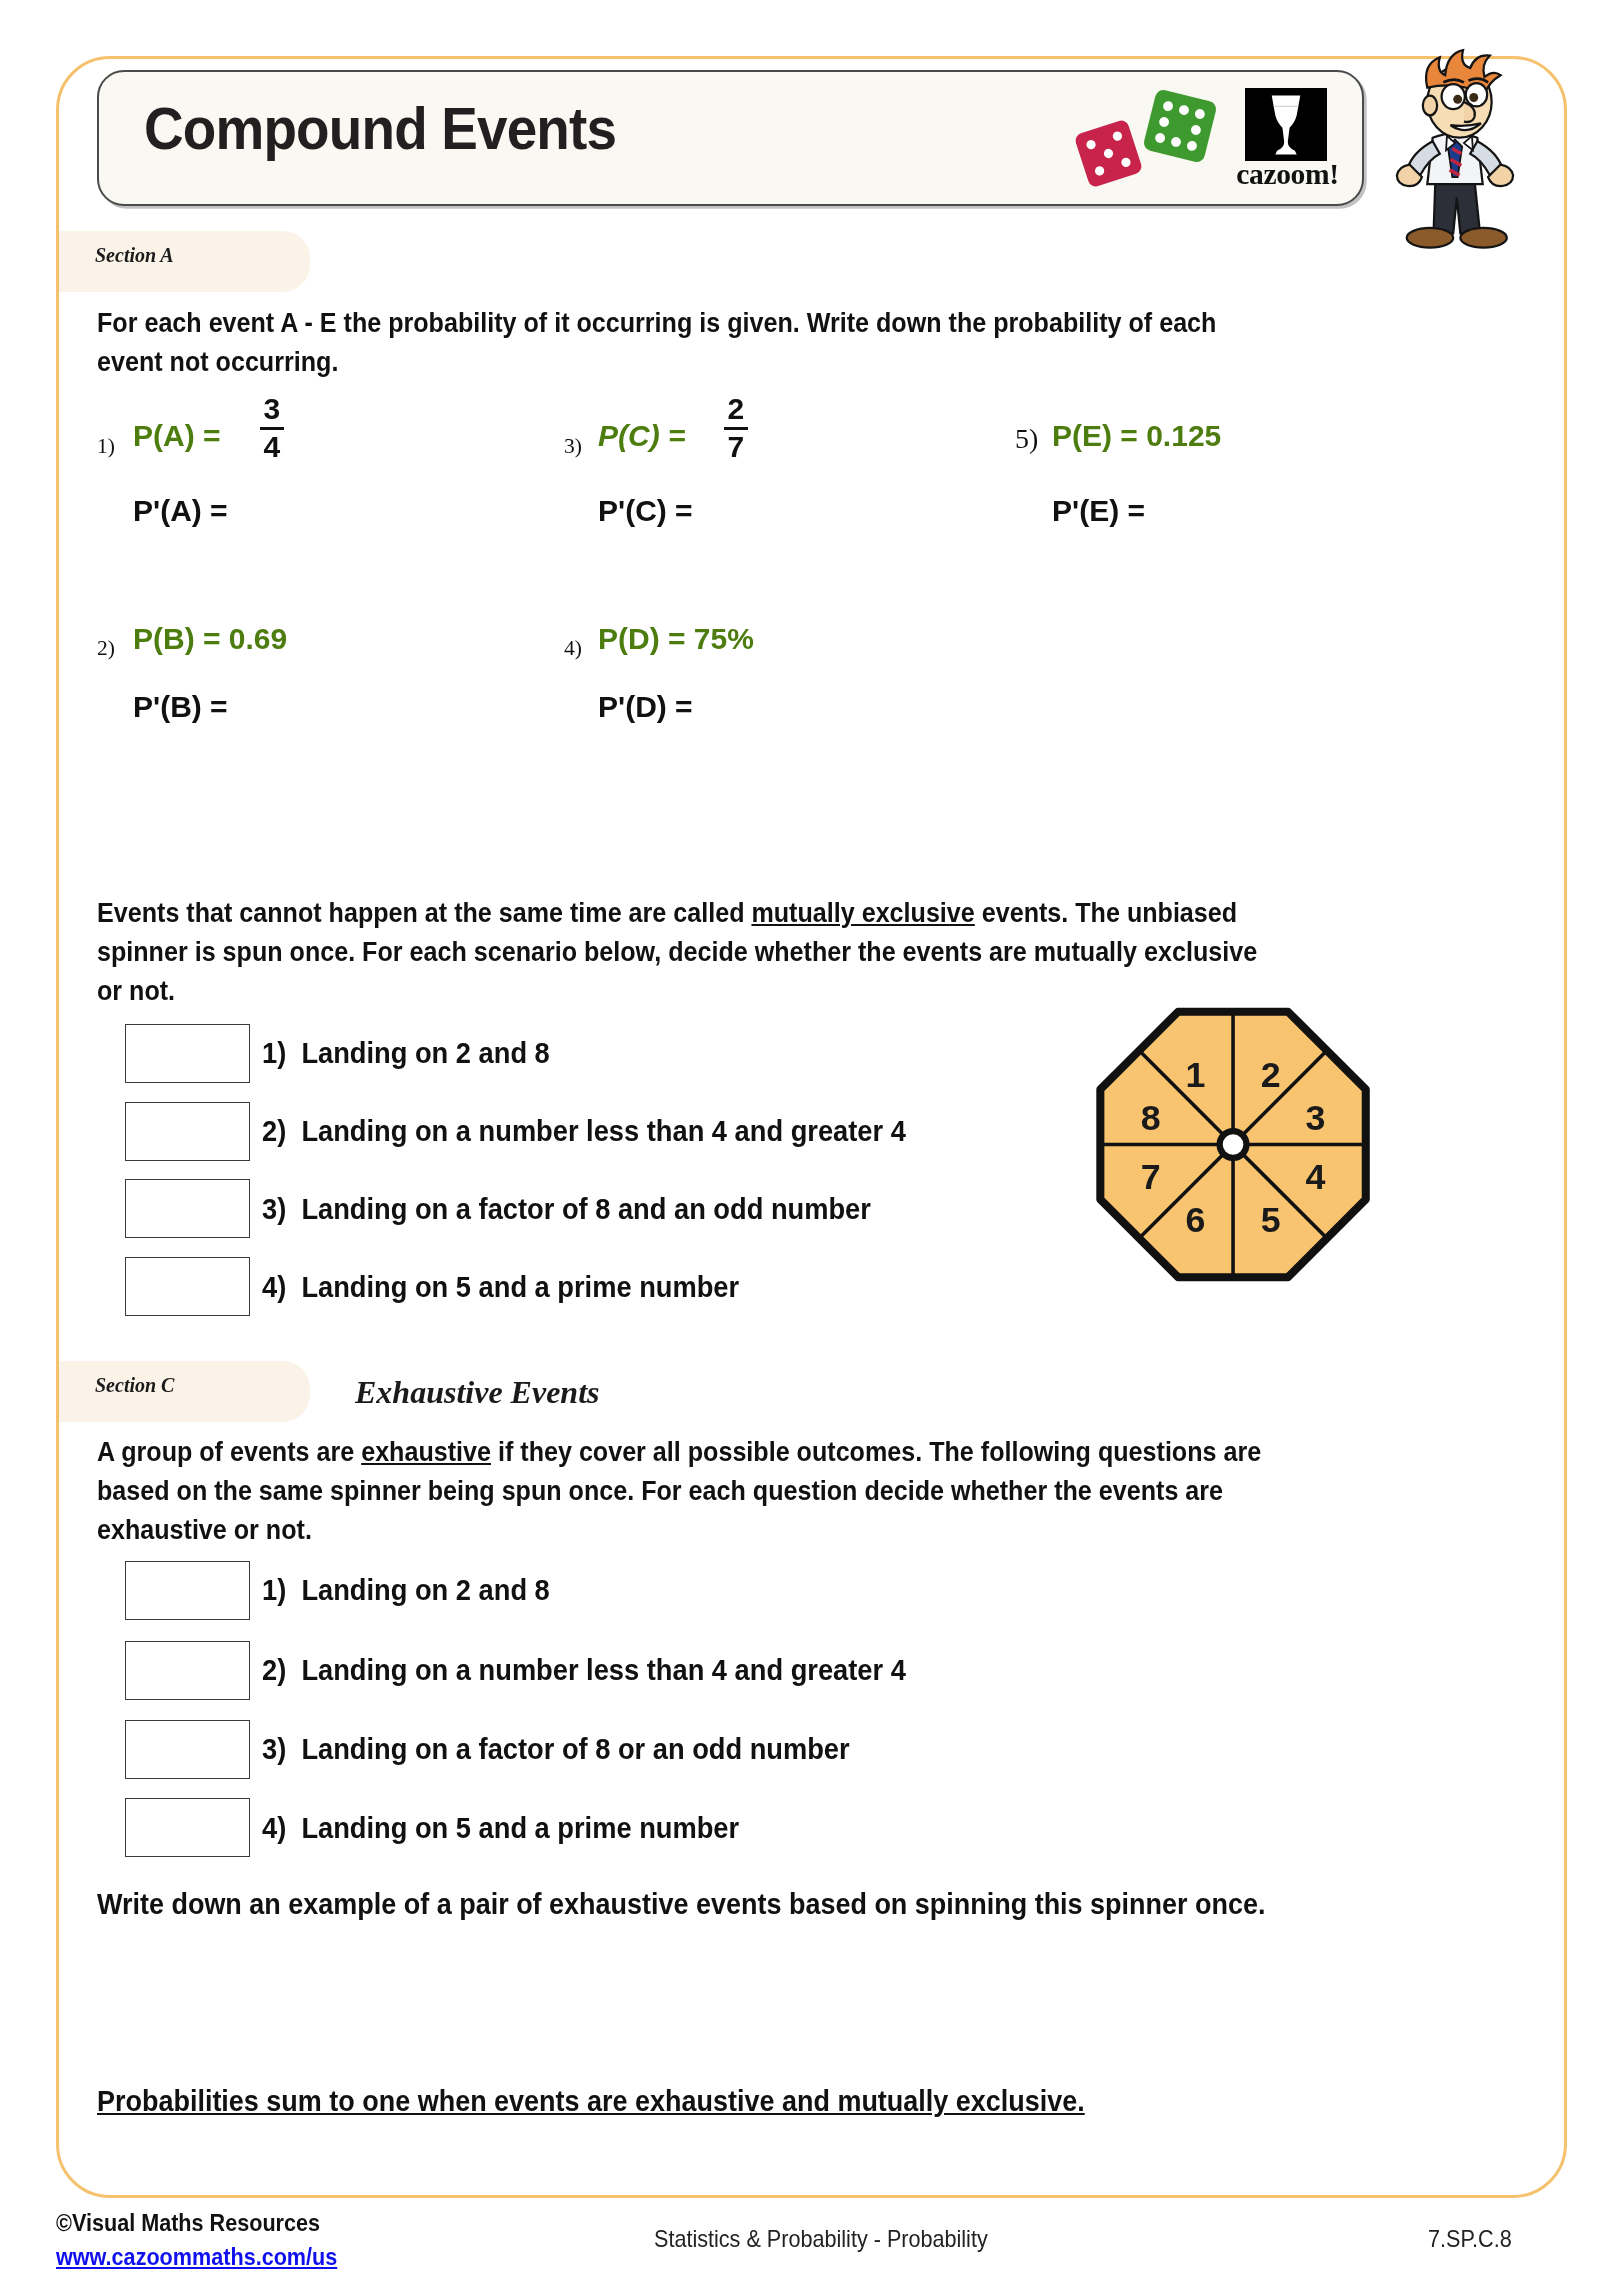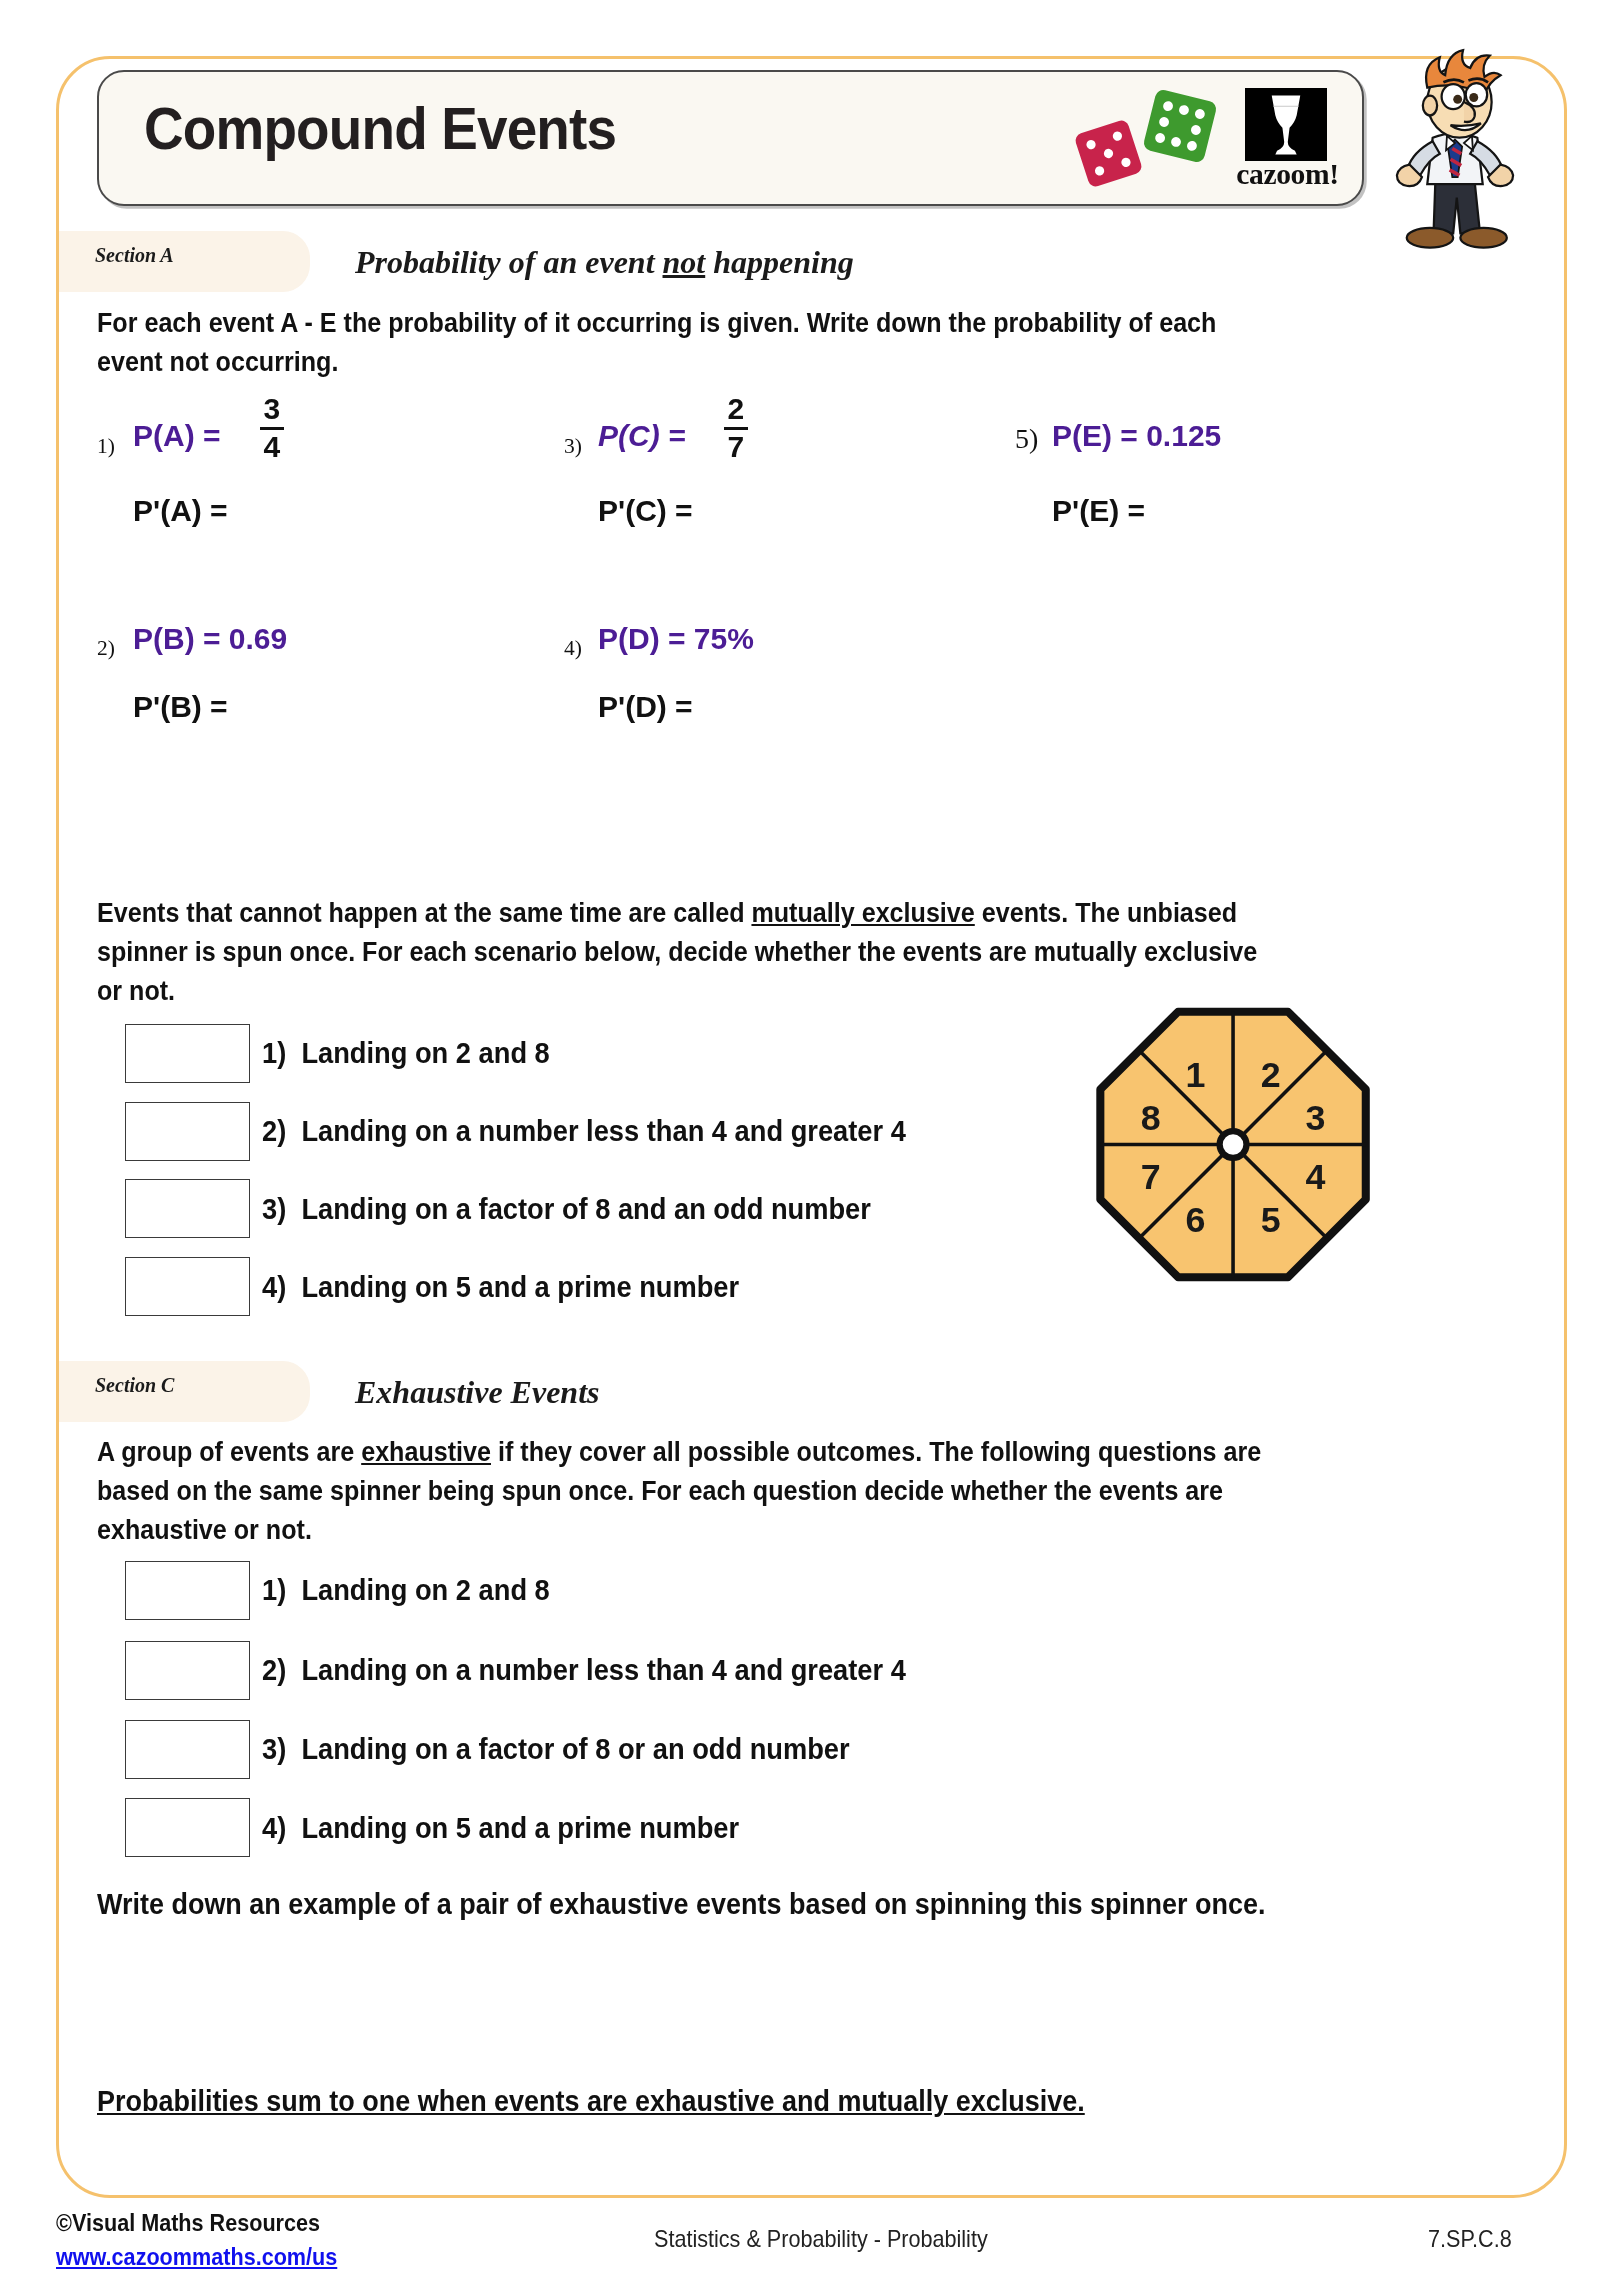--- a/index.html
+++ b/index.html
@@ -126,21 +126,21 @@
   
   .qnum{
     position:absolute;
     font-family:"Liberation Serif", serif;
     font-size:21.5px; color:#111;
   }
   .qtxt{
     position:absolute;
     font-family:"Liberation Sans", sans-serif;
     font-weight:bold;
-    font-size:30px; color:#4c1d95;
+    font-size:30px; color:#4d7c0f;
     white-space:nowrap;
   }
   .qans{
     position:absolute;
     font-family:"Liberation Sans", sans-serif;
     font-weight:bold;
     font-size:30px; color:#111;
     white-space:nowrap;
   }
   .frac{
@@ -316,21 +316,20 @@
     <path d="M72 44 q12 -6 23 0 M100 42 q12 -5 22 2" stroke="#141414" stroke-width="3" fill="none"></path>
 
     <path d="M95 66 q14 6 12 16 q-2 8 -12 6" fill="#F2D3A8" stroke="#141414" stroke-width="2.5"></path>
 
     <path d="M80 92 q18 12 34 -2 q-16 4 -34 2 z" fill="#ffffff" stroke="#141414" stroke-width="2.5"></path>
   </svg>
 
   <div class="sec-band" style="top:231px;">
     <div class="sec-pill"></div>
     <div class="sec-label">Section A</div>
-    <div class="sec-title"><span>Probability of an event </span><span class="u">not</span><span> happening</span></div>
   </div>
 
   <div class="para" style="left:97px;top:304px;width:1451px;"><span>For each event A - E the probability of it occurring is given. Write down the probability of each</span><br><span>event not occurring.</span></div>
 
   <div class="qnum" style="left:97px;top:434px;">1)</div>
   <div class="qtxt" style="left:133px;top:419px;">P(A)  =</div>
   <div class="frac" style="left:260px;top:394px;">
     <span class="num">3</span>
     <span class="bar"></span>
     <span class="den">4</span>

